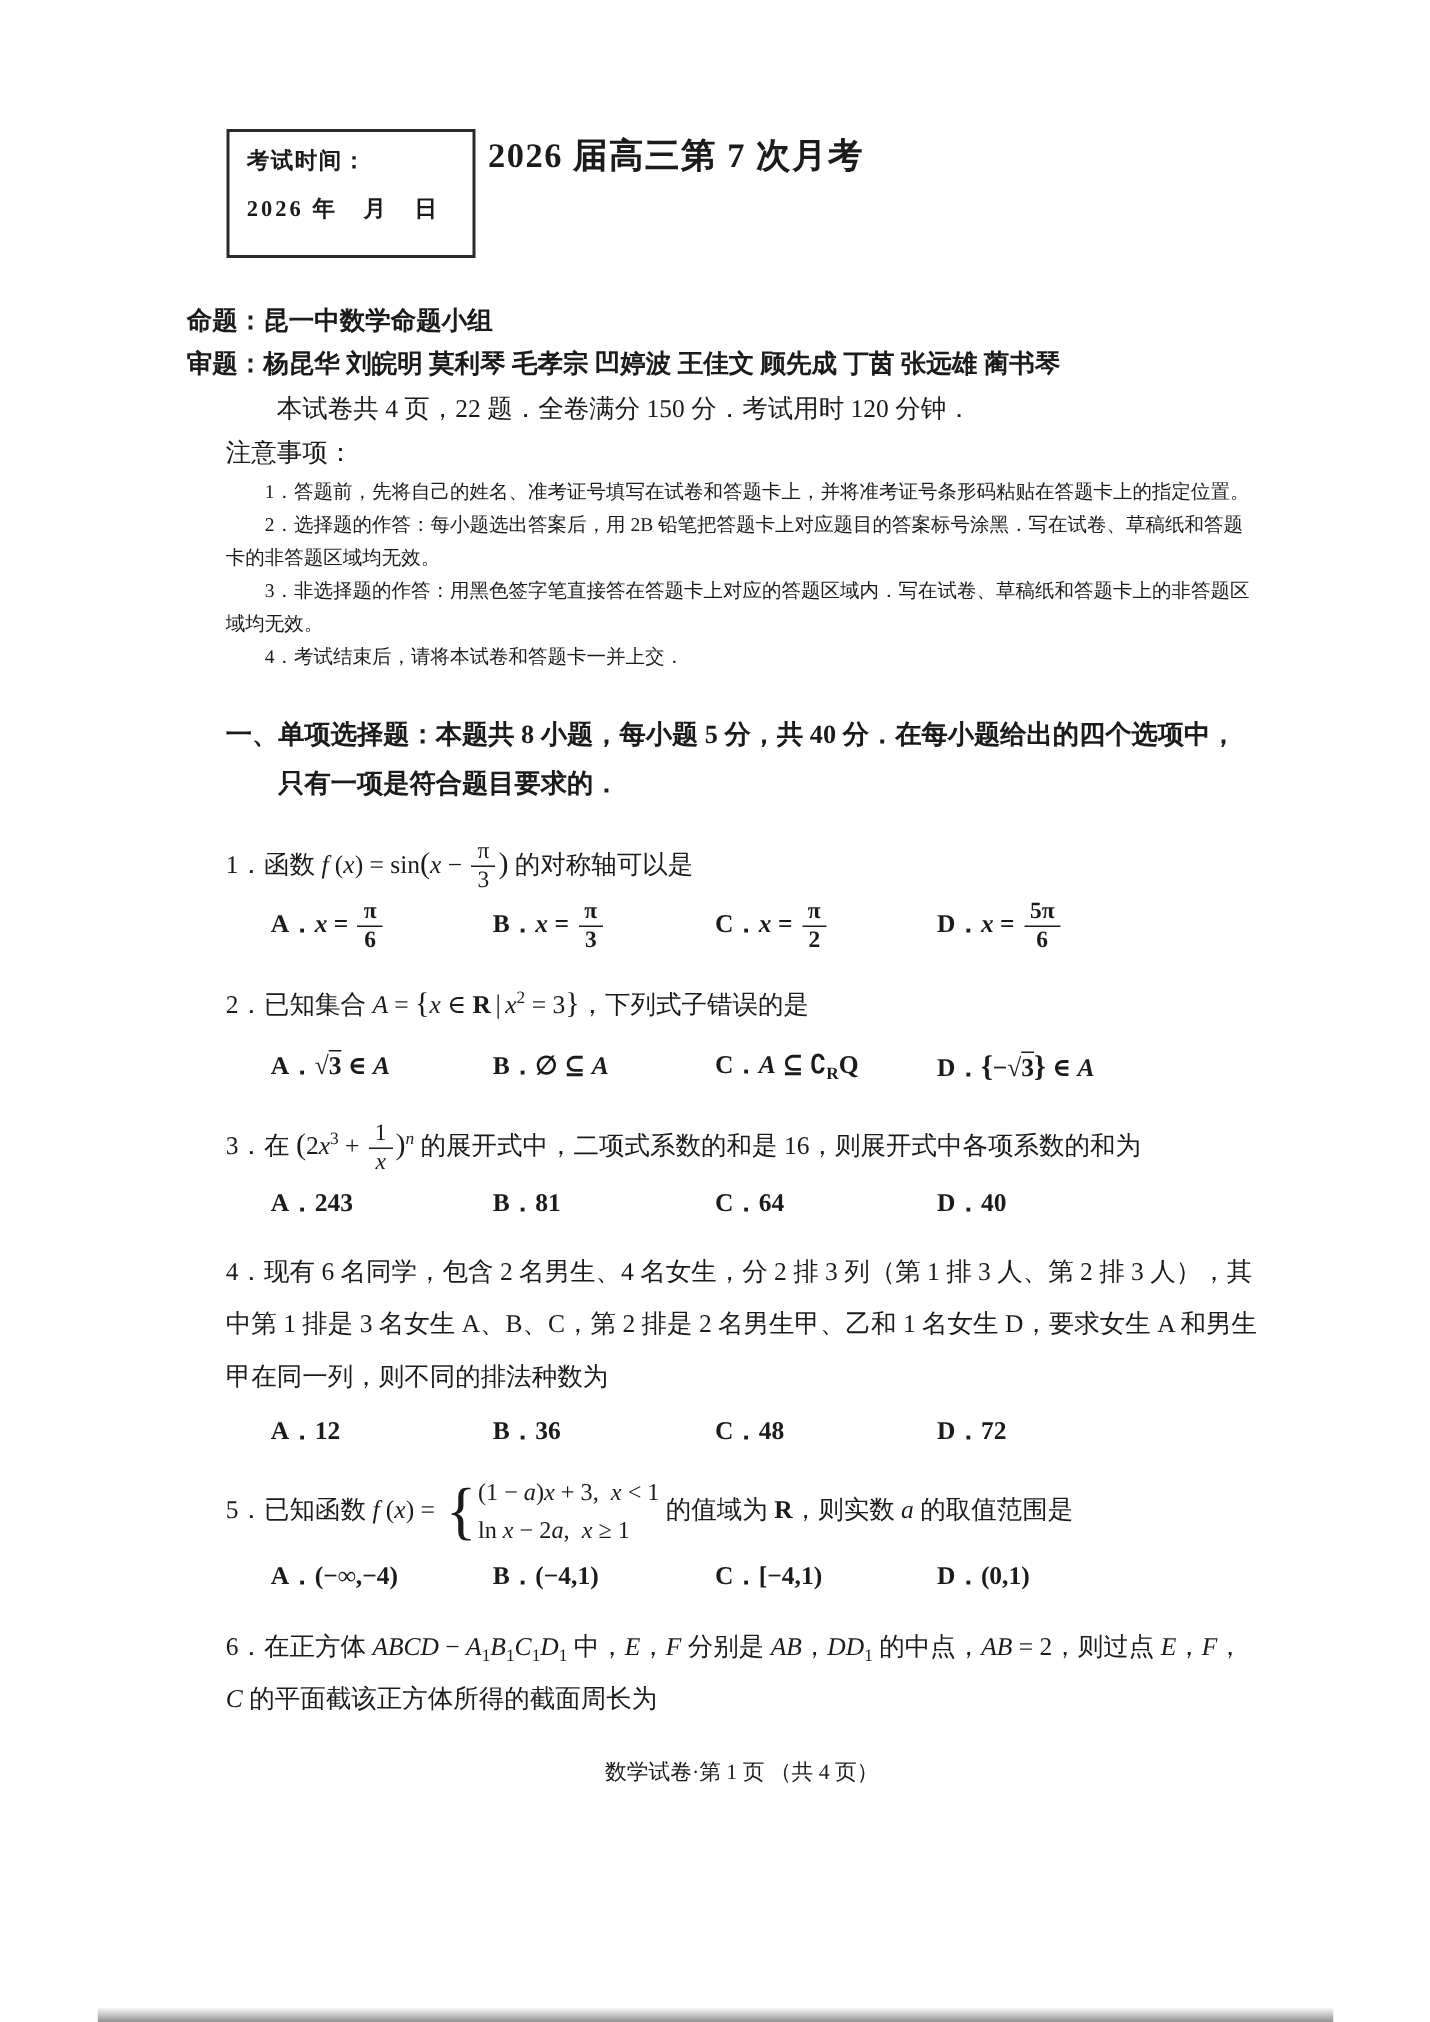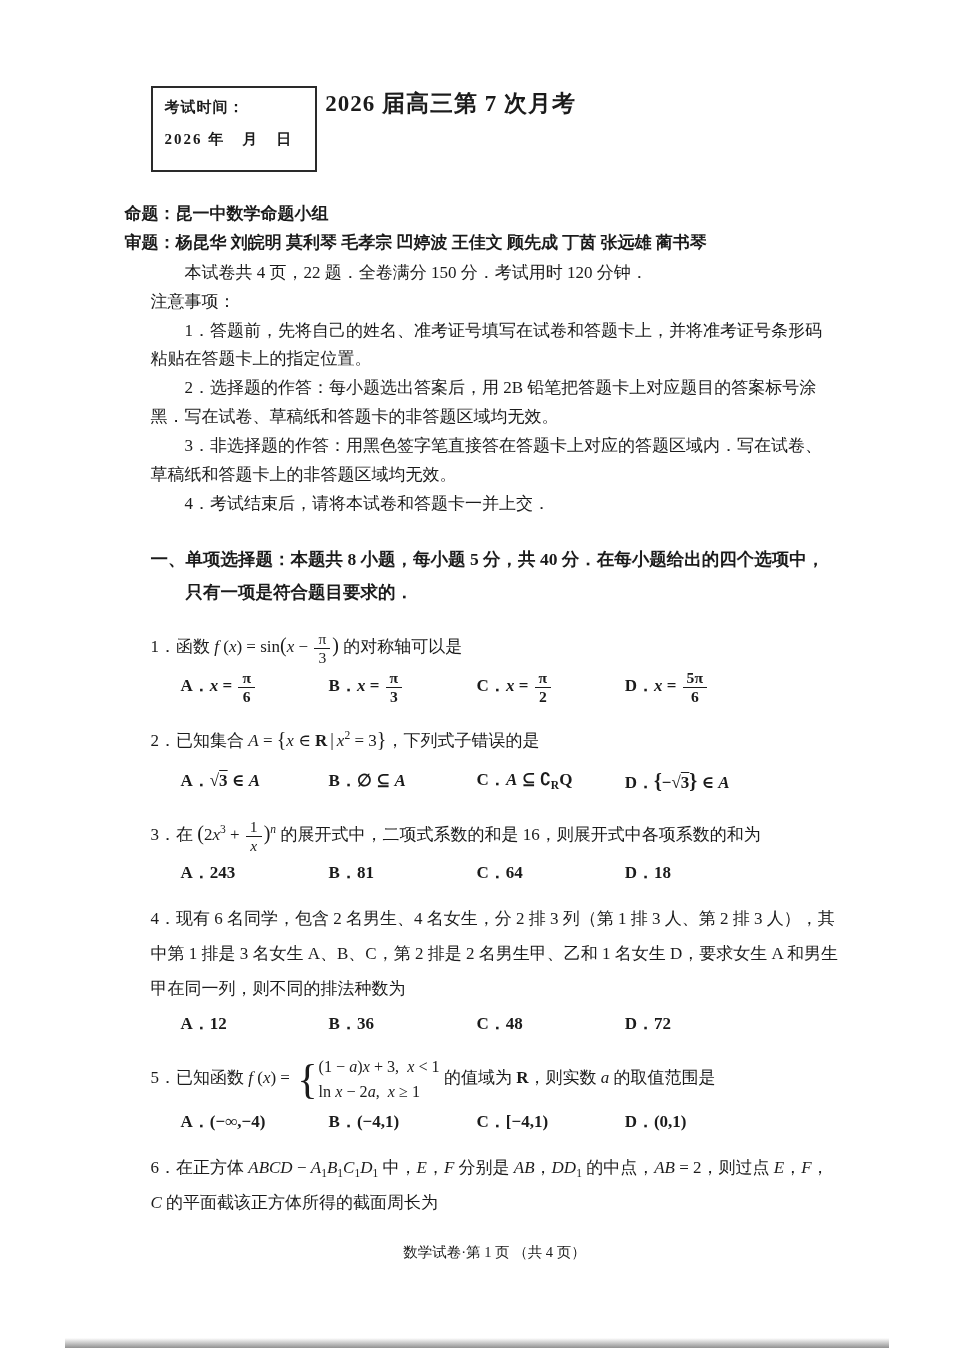--- a/index.html
+++ b/index.html
@@ -10,21 +10,21 @@
   .time-box{position:absolute;left:0;top:2px;width:166px;height:86px;border:2px solid #2a2a2a;
             padding:10px 12px;box-sizing:border-box;background:#fff;}
   .tb-label{font-size:15px;font-weight:bold;letter-spacing:1px;}
   .tb-date{font-size:15px;font-weight:bold;margin-top:13px;letter-spacing:2px;}
   .titles{text-align:left;padding-top:4px;}
   .main-title{font-size:23px;font-weight:bold;letter-spacing:1px;}
   .sub-title{font-size:21px;font-weight:bold;margin-top:17px;letter-spacing:2px;padding-left:20px;}
   .meta-line{font-size:17px;font-weight:bold;margin-left:-26px;line-height:1.68;}
   .paper-info{font-size:17px;text-indent:2em;line-height:1.68;margin-top:2px;}
   .notice-heading{font-size:17px;line-height:1.7;}
-  .notice-item{font-size:17px;line-height:1.7;text-indent:2em;margin:0;}
+  .notice-item{font-size:13px;line-height:1.7;text-indent:2em;margin:0;}
   .section-heading{font-size:17.5px;font-weight:bold;line-height:1.9;margin-top:24px;
                    padding-left:2em;text-indent:-2em;margin-bottom:16px;}
   .question{margin-top:13px;}
   .q-stem{font-size:17px;line-height:2.05;}
   .q-options{display:flex;padding-left:30px;margin-top:2px;font-size:17px;line-height:1.9;align-items:center;font-weight:bold;}
   .q-opt{flex:0 0 22.5%;}
   i{font-style:italic;}
   sup{font-size:0.68em;}
   sub{font-size:0.68em;}
   .frac{display:inline-block;vertical-align:middle;text-align:center;line-height:1.15;margin:0 2px;font-size:0.92em;}
@@ -87,21 +87,21 @@
       <span class="q-opt">D．<span class="bp">{</span>−√<span class="ovl">3</span><span class="bp">}</span> ∈ <i>A</i></span>
     </div>
   </div>
 
   <div class="question">
     <div class="q-stem">3．在 <span class="bp">(</span>2<i>x</i><sup>3</sup> + <span class="frac"><span class="num">1</span><span class="den"><i>x</i></span></span><span class="bp">)</span><sup><i>n</i></sup> 的展开式中，二项式系数的和是 16，则展开式中各项系数的和为</div>
     <div class="q-options">
       <span class="q-opt">A．243</span>
       <span class="q-opt">B．81</span>
       <span class="q-opt">C．64</span>
-      <span class="q-opt">D．18</span>
+      <span class="q-opt">D．40</span>
     </div>
   </div>
 
   <div class="question">
     <div class="q-stem">4．现有 6 名同学，包含 2 名男生、4 名女生，分 2 排 3 列（第 1 排 3 人、第 2 排 3 人），其中第 1 排是 3 名女生 A、B、C，第 2 排是 2 名男生甲、乙和 1 名女生 D，要求女生 A 和男生甲在同一列，则不同的排法种数为</div>
     <div class="q-options">
       <span class="q-opt">A．12</span>
       <span class="q-opt">B．36</span>
       <span class="q-opt">C．48</span>
       <span class="q-opt">D．72</span>

